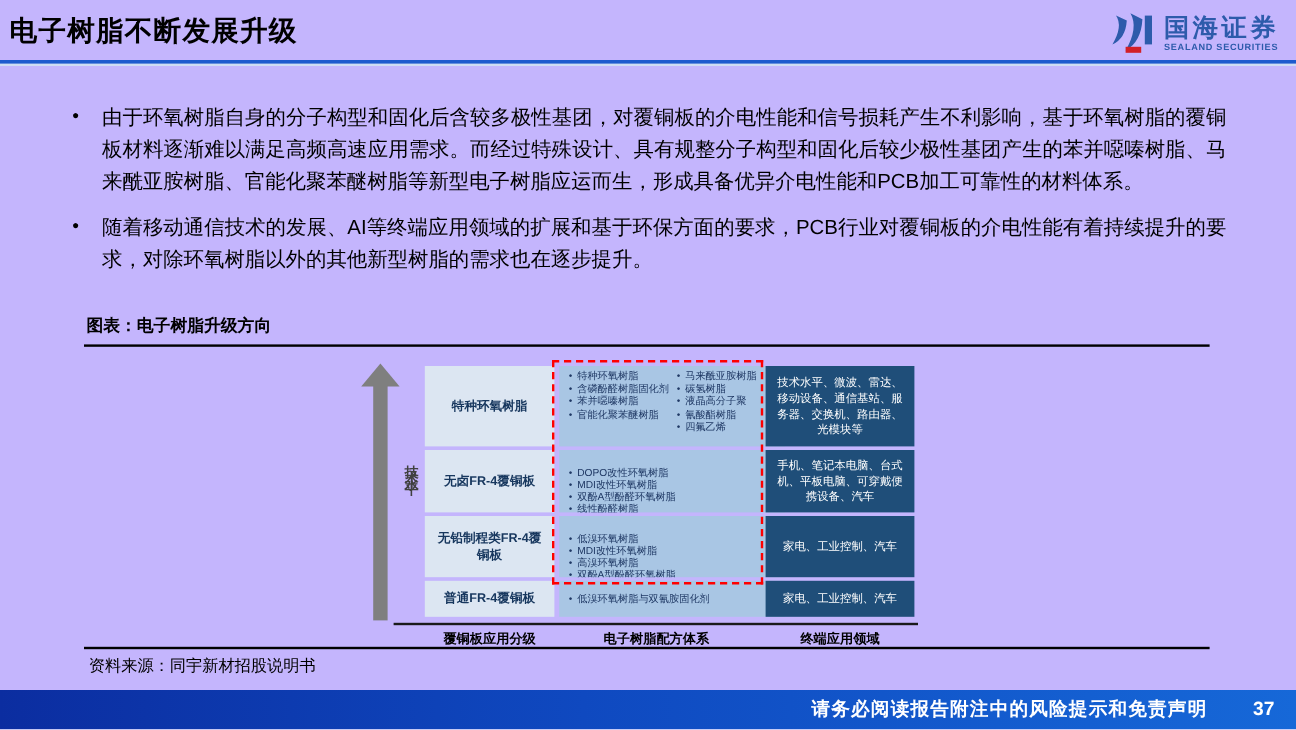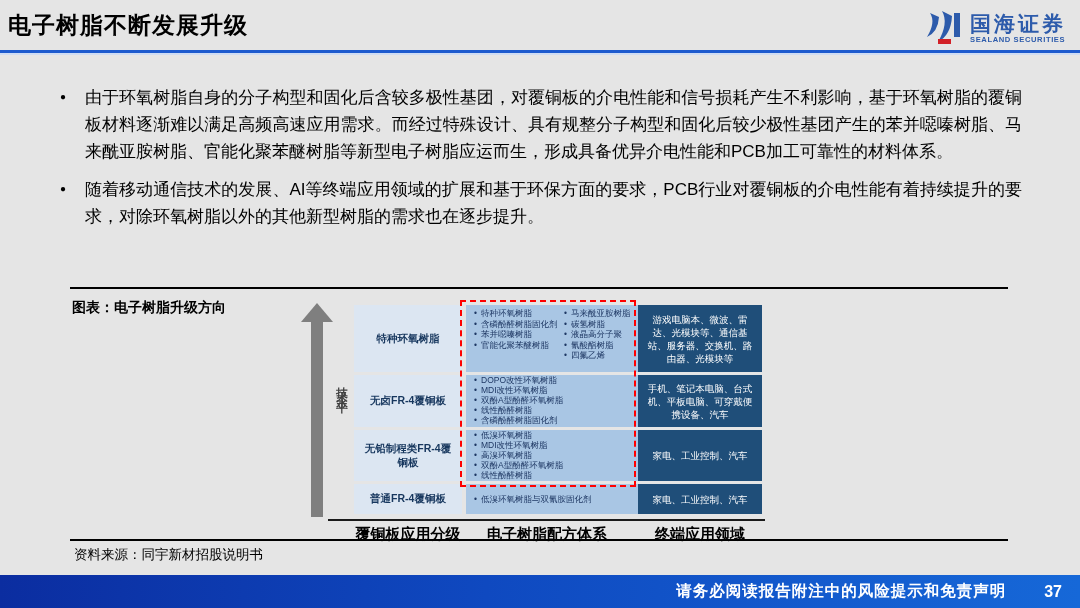--- a/index.html
+++ b/index.html
@@ -1,36 +1,36 @@
 <!DOCTYPE html>
 <html><head>
 <meta charset="utf-8">
 <style>
   html,body { margin:0; padding:0; background:#ffffff; }
   .page {
-    position:relative; width:1080px; height:608px; background:#e5e5e5;
+    position:relative; width:1080px; height:608px; background:#c4b5fd;
     font-family:"Liberation Sans", sans-serif; overflow:hidden;
   }
 
   
   .title { position:absolute; left:8px; top:10px; margin:0; font-size:23px; font-weight:bold; color:#000; letter-spacing:1px; }
   .title-rule { position:absolute; left:0; top:50px; width:1080px; height:3px; background:#1d5ace; border-bottom:2px solid #cfdcf3; }
   .logo { position:absolute; right:14px; top:9px; display:flex; align-items:center; gap:7px; }
   .logo-mark { width:40px; height:38px; }
   .logo-cn { font-size:21px; font-weight:600; color:#2d5bab; letter-spacing:3px; line-height:22px; }
   .logo-en { font-size:7.6px; font-weight:bold; color:#2d5bab; letter-spacing:0.6px; }
 
   
   .bullets { position:absolute; left:58px; top:84px; width:964px; }
   .bullet { position:relative; padding-left:27px; margin-bottom:11px; }
   .bullet::before { content:"●"; position:absolute; left:2px; top:7px; font-size:10px; color:#000; }
   .bullet p { margin:0; font-size:17px; line-height:27px; text-align:justify; color:#000; }
 
   
-  .figure-caption { position:absolute; left:72px; top:263px; font-size:14px; font-weight:bold; color:#000;margin-top:36px; }
+  .figure-caption { position:absolute; left:72px; top:263px; font-size:14px; font-weight:bold; color:#000; }
   .figure-rule { position:absolute; left:70px; top:287px; width:938px; height:2px; background:#000; }
 
   
   .diagram { position:absolute; left:298px; top:300px; width:470px; height:240px; }
   .arrow-head { position:absolute; left:3px; top:3px; width:0; height:0;
     border-left:16px solid transparent; border-right:16px solid transparent; border-bottom:19px solid #7f7f7f; }
   .arrow-shaft { position:absolute; left:13px; top:21px; width:12px; height:196px; background:#7f7f7f; }
   .axis-label { position:absolute; left:36px; top:78px; writing-mode:vertical-rl; font-size:11.5px; font-weight:bold; color:#404040; letter-spacing:5px; }
 
   .r1 { top:5px;   height:67px; }
@@ -44,27 +44,27 @@
 
   .red-dash { position:absolute; left:162px; top:0; width:176px; height:187px; border:2px dashed #ff0000; box-sizing:border-box; pointer-events:none; }
 
   .g2 { left:168px; width:188px; background:#a9c6e4; color:#1f3864; font-size:8.5px; line-height:10.5px; padding:3px 4px 2px 6px; }
   .g2 ul { margin:0; padding:0; list-style:none; }
   .g2 li { position:relative; padding-left:9px; margin:0; }
   .g2 li::before { content:"•"; position:absolute; left:2px; top:0; }
   .g2.two-col { display:flex; gap:2px; }
   .g2.two-col ul { flex:1; }
   .g2.center { display:flex; align-items:center; }
-  .g2.r2, .g2.r3 { line-height:10px; padding-top:0; }
+  .g2.r2, .g2.r3 { line-height:10px; padding-top:14px; }
 
   .g3 { left:340px; width:124px; background:#1f4e79; color:#ffffff; display:flex; align-items:center; justify-content:center;
         text-align:center; font-size:9.5px; line-height:13px; padding:0 7px; }
 
   .diagram-rule { position:absolute; left:30px; top:219px; width:437px; height:2px; background:#1a1a1a; }
-  .col-label { position:absolute; top:225px; text-align:center; font-size:15px; font-weight:bold; color:#000; }
+  .col-label { position:absolute; top:225px; text-align:center; font-size:11px; font-weight:bold; color:#000; }
   .cl1 { left:56px;  width:108px; }
   .cl2 { left:168px; width:162px; }
   .cl3 { left:340px; width:124px; }
 
   
   .source-rule { position:absolute; left:70px; top:539px; width:938px; height:1.5px; background:#000; }
   .source { position:absolute; left:74px; top:546px; font-size:13.5px; color:#000; }
 
   
   .footer { position:absolute; left:0; bottom:0; width:1080px; height:33px; box-sizing:border-box;
@@ -150,21 +150,21 @@
       </ul>
     </div>
     <div class="g2 r4 center">
       <ul>
         <li>低溴环氧树脂与双氰胺固化剂</li>
       </ul>
     </div>
 
     <div class="red-dash"></div>
 
-    <div class="g3 r1">游戏电脑本、微波、雷达、光模块等、通信基站、服务器、交换机、路由器、光模块等</div>
+    <div class="g3 r1">技术水平、微波、雷达、移动设备、通信基站、服务器、交换机、路由器、光模块等</div>
     <div class="g3 r2">手机、笔记本电脑、台式机、平板电脑、可穿戴便携设备、汽车</div>
     <div class="g3 r3">家电、工业控制、汽车</div>
     <div class="g3 r4">家电、工业控制、汽车</div>
 
     <div class="diagram-rule"></div>
     <div class="col-label cl1">覆铜板应用分级</div>
     <div class="col-label cl2">电子树脂配方体系</div>
     <div class="col-label cl3">终端应用领域</div>
   </div>
 

